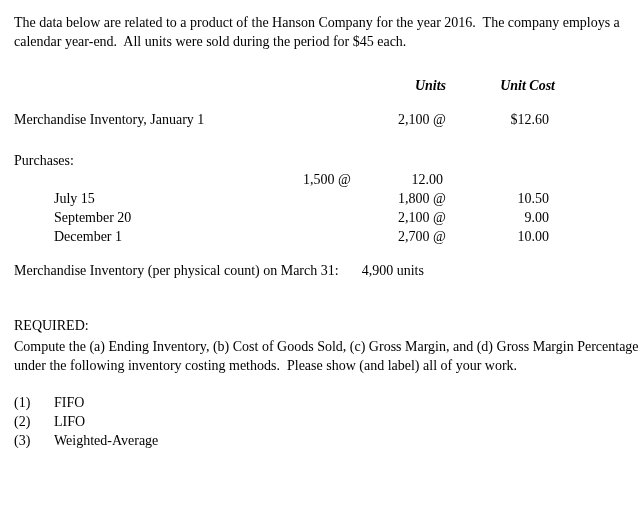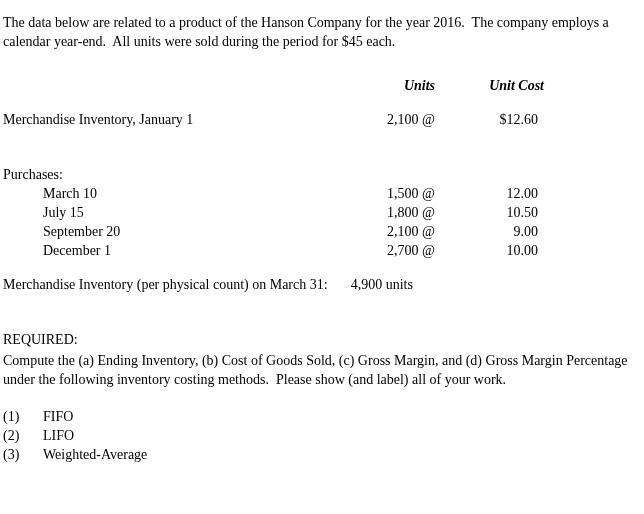--- a/index.html
+++ b/index.html
@@ -5,21 +5,21 @@
   html, body {
     margin: 0;
     padding: 0;
     background: #ffffff;
   }
   .page {
     position: relative;
     width: 644px;
     height: 514px;
     box-sizing: border-box;
-    padding: 13px 4px 0 3px;
+    padding: 13px 4px 0 14px;
     background: #ffffff;
     color: #000000;
     font-family: "Liberation Serif", serif;
     font-size: 14px;
     line-height: 19px;
     overflow: hidden;
   }
   .para {
     margin: 0;
     width: 636px;
@@ -42,21 +42,21 @@
     text-align: right;
     padding-right: 11px;
   }
   .header-row { margin-top: 25px; }
   .header-cell {
     font-weight: bold;
     font-style: italic;
   }
   .header-row .col-cost { padding-right: 5px; }
   .begin-row { margin-top: 15px; }
-  .purchases-label { margin-top: 36px; }
+  .purchases-label { margin-top: 22px; }
   .ending-line {
     margin-top: 15px;
     display: flex;
   }
   .ending-units { margin-left: 23px; }
   .required-heading {
     margin-top: 36px;
     font-weight: normal;
   }
   .required-text { margin-top: 2px; }
@@ -83,21 +83,20 @@
 
     <div class="row begin-row">
       <div class="col-label">Merchandise Inventory, January 1</div>
       <div class="col-units">2,100 @</div>
       <div class="col-cost">$12.60</div>
     </div>
 
     <div class="purchases-label">Purchases:</div>
 
     <div class="row">
-      <div class="col-label indent">March 10</div>
       <div class="col-units">1,500 @</div>
       <div class="col-cost">12.00</div>
     </div>
     <div class="row">
       <div class="col-label indent">July 15</div>
       <div class="col-units">1,800 @</div>
       <div class="col-cost">10.50</div>
     </div>
     <div class="row">
       <div class="col-label indent">September 20</div>

